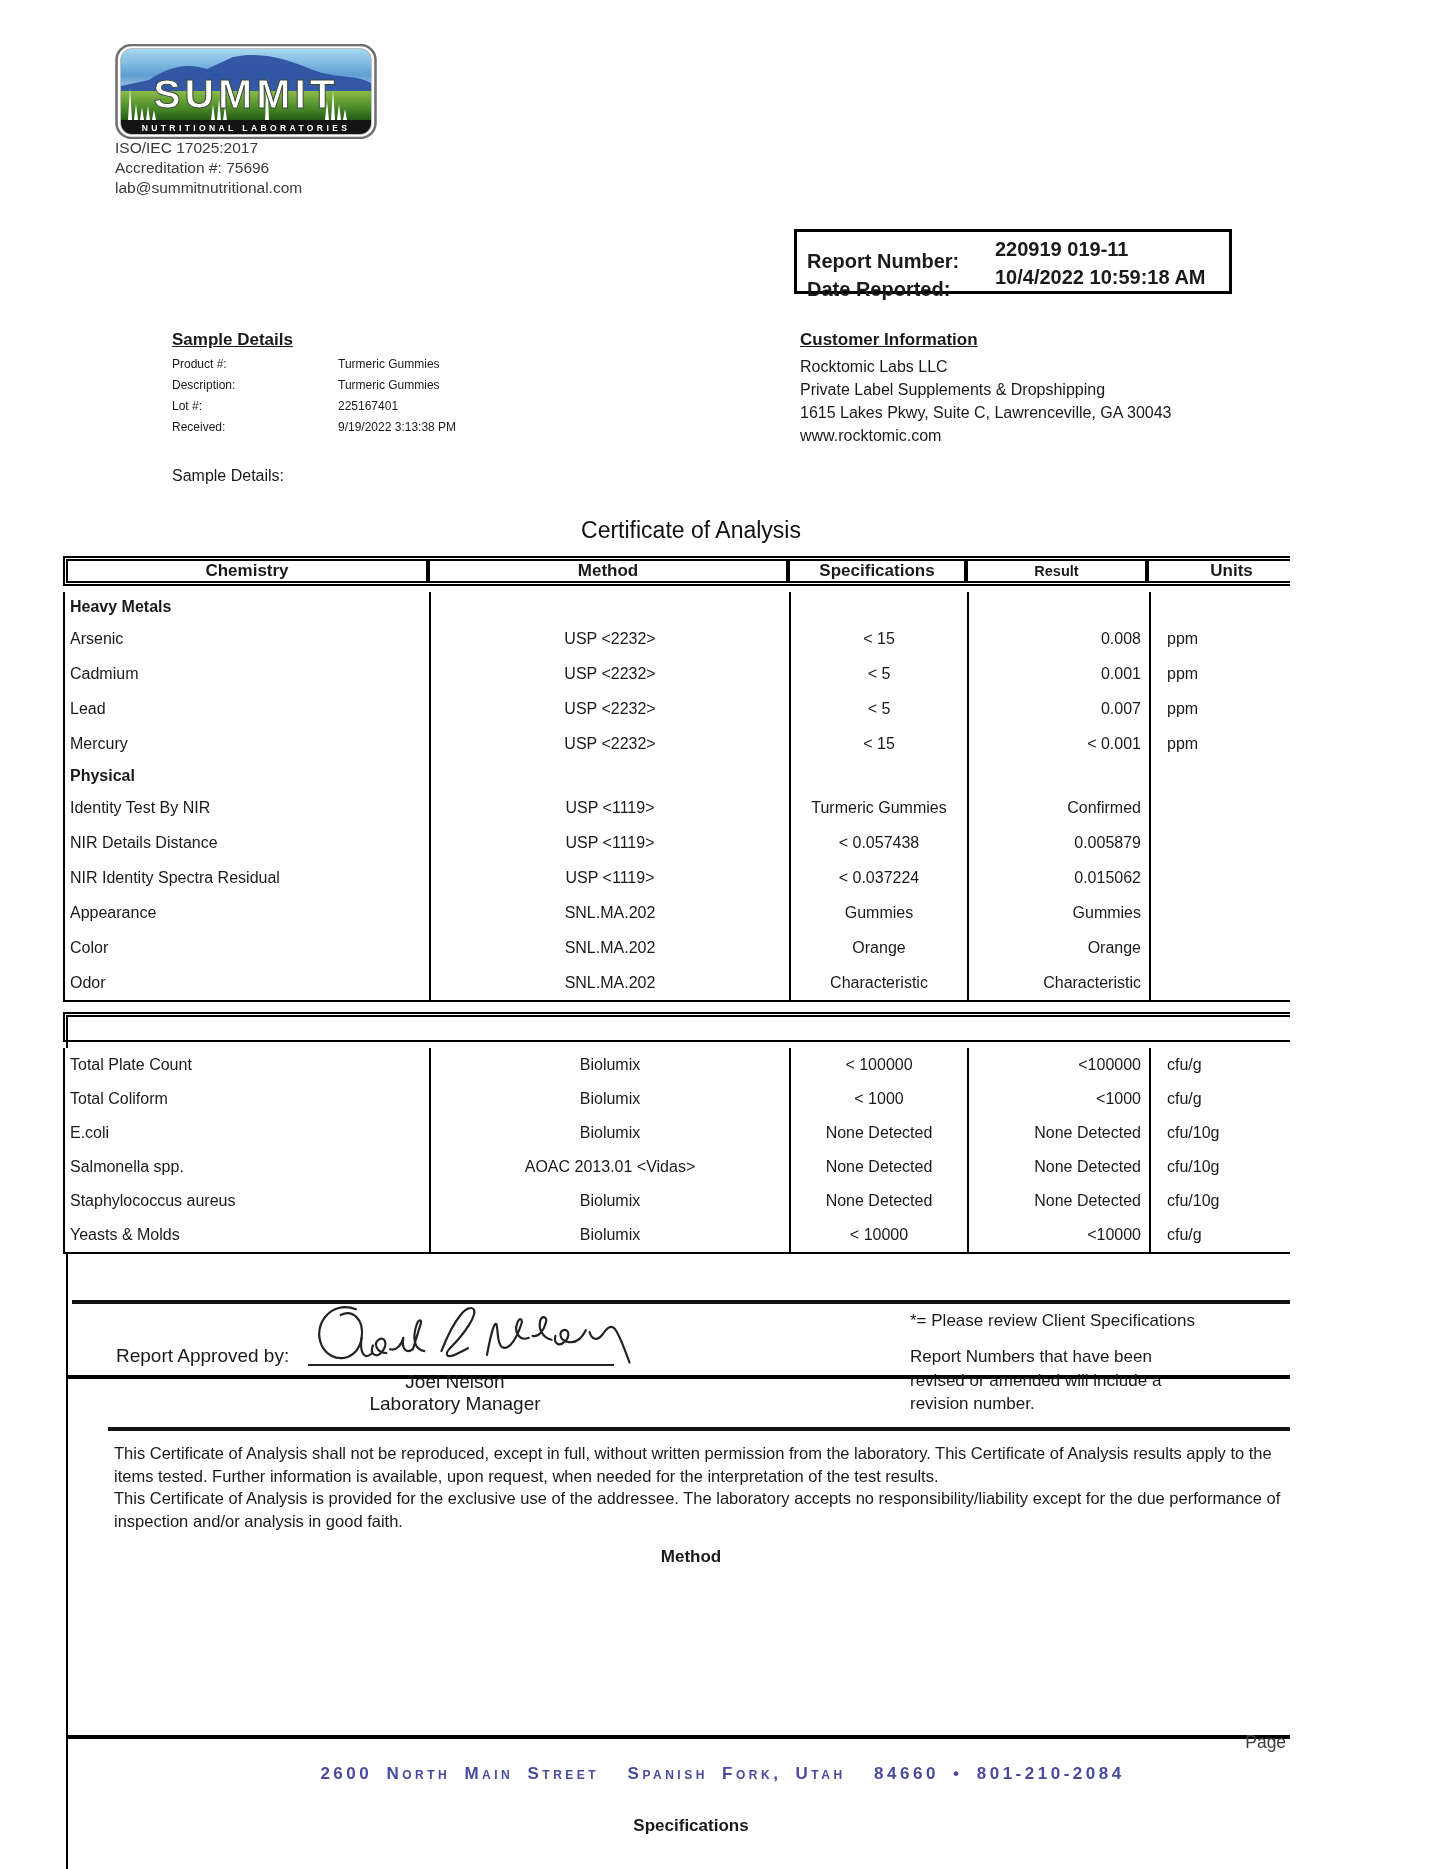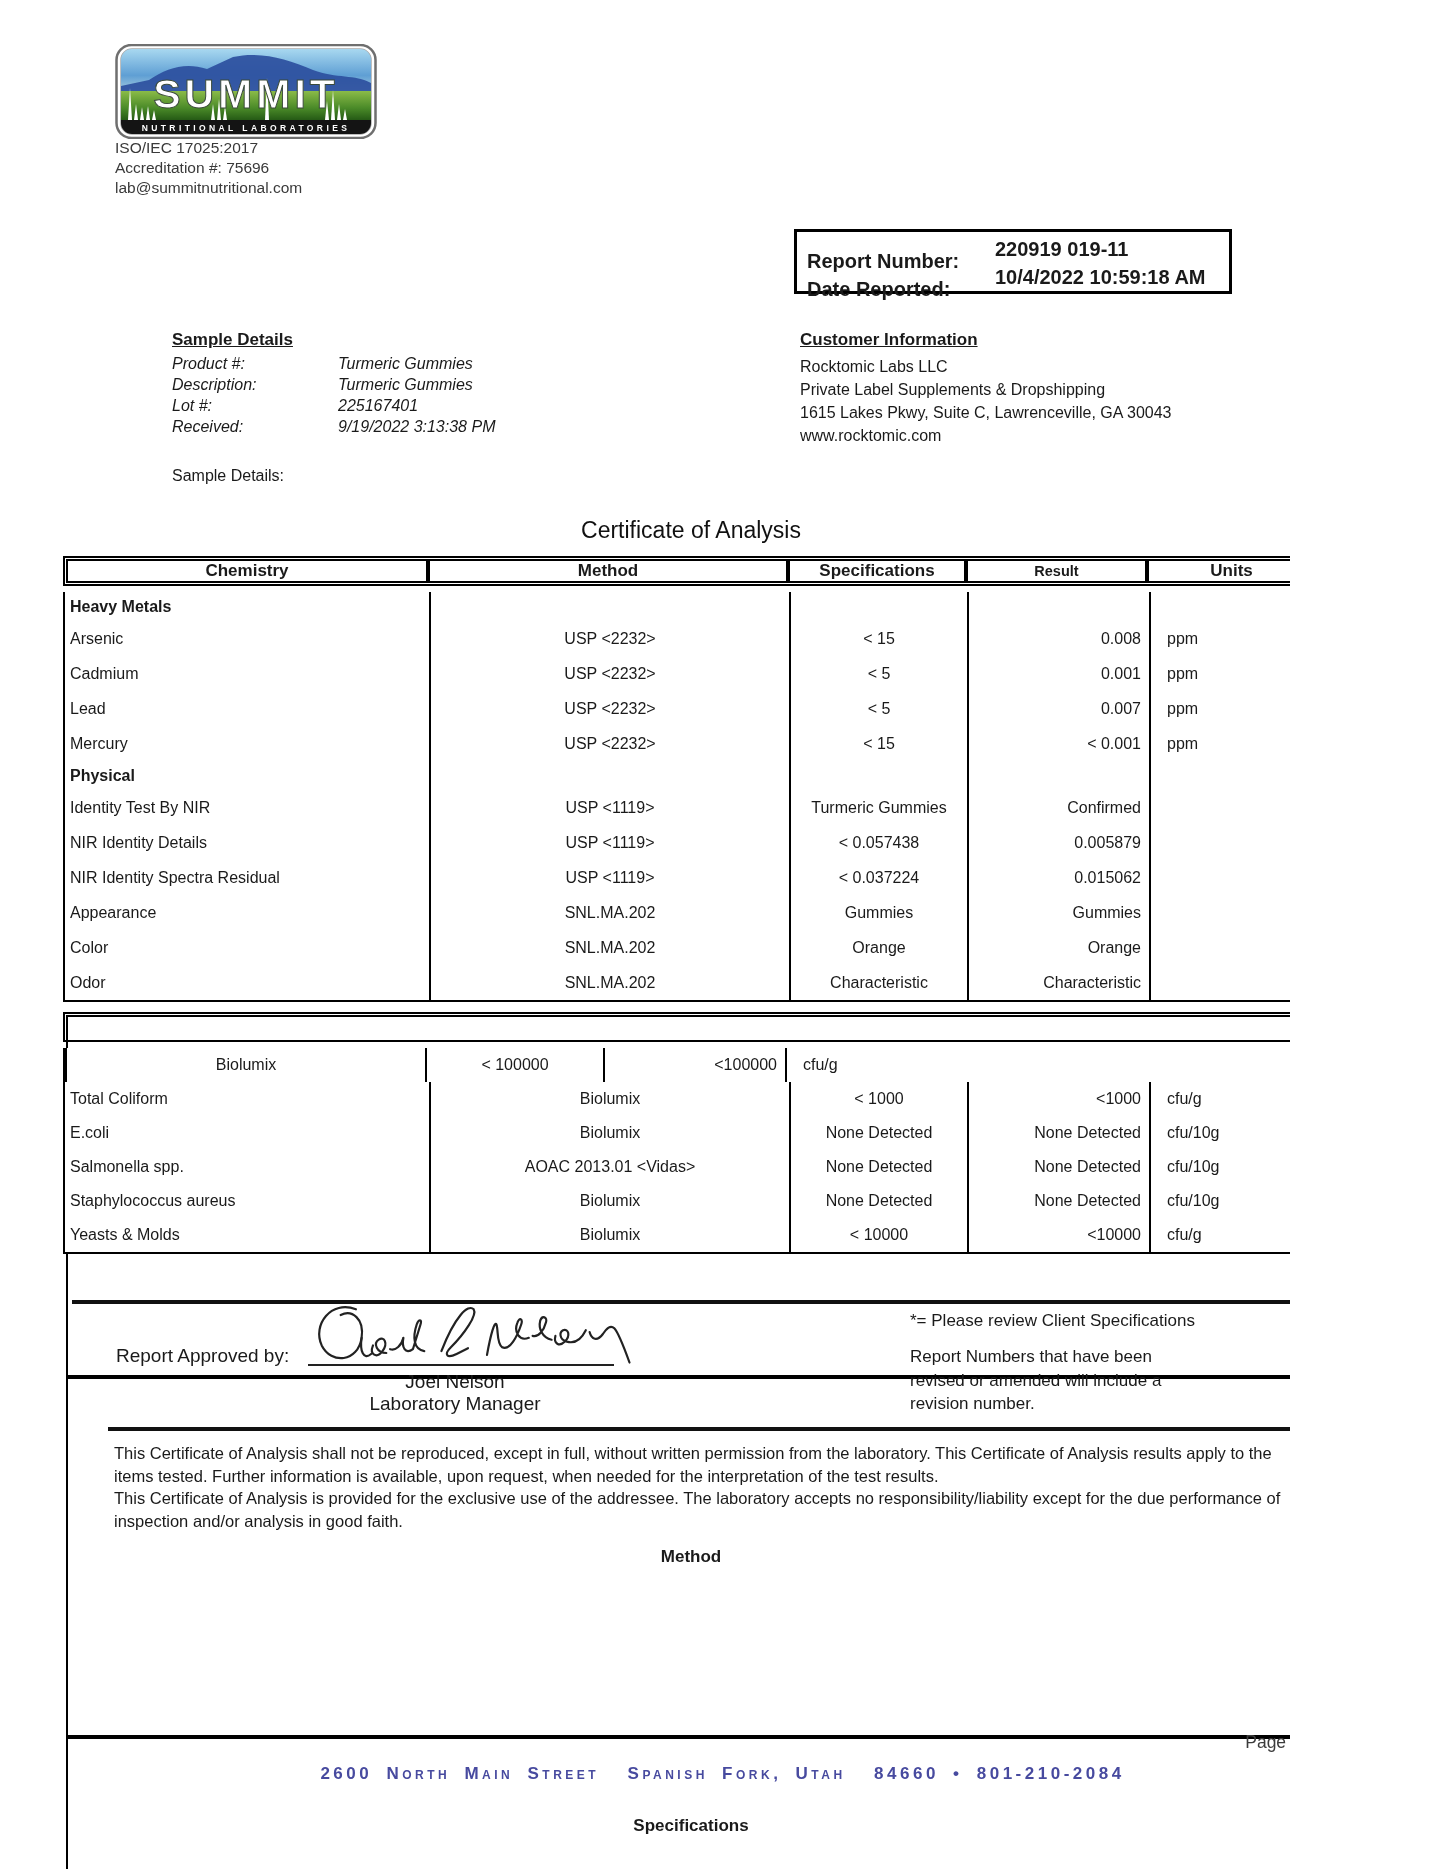--- a/index.html
+++ b/index.html
@@ -16,21 +16,21 @@
 
   
   .report-box { left:794px; top:229px; width:438px; height:65px; border:3px solid #000; padding:3px 0 0 10px; background:#fff; }
   .rb-row { display:flex; height:28px; align-items:center; }
   .rb-label { width:188px; font-weight:bold; font-size:20px;margin-top:24px; }
   .rb-value { font-weight:bold; font-size:20px; }
 
   
   .sec-title { font-weight:bold; font-size:17px; text-decoration:underline; }
   .sample-title { left:172px; top:330px; }
-  .sample-rows { left:172px; top:353px; font-size:16px;font-style:italic; }
+  .sample-rows { left:172px; top:353px; font-size:12px; }
   .sd-row { display:flex; height:21px; align-items:center; }
   .sd-label { width:166px; }
   .sample-extra { left:172px; top:467px; font-size:16px; }
   .customer-title { left:800px; top:330px; }
   .customer-lines { left:800px; top:355px; font-size:16px; line-height:23px; }
 
   
   .coa-title { left:63px; top:517px; width:1256px; text-align:center; font-size:23px; color:#111; }
 
   
@@ -228,21 +228,21 @@
         <div class="tc tc-units"></div>
       </div>
       <div class="t-row">
         <div class="tc tc-name">Identity Test By NIR</div>
         <div class="tc tc-method">USP &lt;1119&gt;</div>
         <div class="tc tc-spec">Turmeric Gummies</div>
         <div class="tc tc-result">Confirmed</div>
         <div class="tc tc-units"></div>
       </div>
       <div class="t-row">
-        <div class="tc tc-name">NIR Identity Details</div>
+        <div class="tc tc-name">NIR Details Distance</div>
         <div class="tc tc-method">USP &lt;1119&gt;</div>
         <div class="tc tc-spec">&lt; 0.057438</div>
         <div class="tc tc-result">0.005879</div>
         <div class="tc tc-units"></div>
       </div>
       <div class="t-row">
         <div class="tc tc-name">NIR Identity Spectra Residual</div>
         <div class="tc tc-method">USP &lt;1119&gt;</div>
         <div class="tc tc-spec">&lt; 0.037224</div>
         <div class="tc tc-result">0.015062</div>
@@ -273,20 +273,21 @@
 
   <div class="coa-header micro-header">
     <div class="hc hc-0">Microbiology</div>
     <div class="hc hc-1">Method</div>
     <div class="hc hc-2">Specifications</div>
     <div class="hc hc-3">Result</div>
     <div class="hc hc-4">Units</div>
   </div>
   <div class="coa-body micro-body">
       <div class="t-row">
+        <div class="tc tc-name">Total Plate Count</div>
         <div class="tc tc-method">Biolumix</div>
         <div class="tc tc-spec">&lt; 100000</div>
         <div class="tc tc-result">&lt;100000</div>
         <div class="tc tc-units">cfu/g</div>
       </div>
       <div class="t-row">
         <div class="tc tc-name">Total Coliform</div>
         <div class="tc tc-method">Biolumix</div>
         <div class="tc tc-spec">&lt; 1000</div>
         <div class="tc tc-result">&lt;1000</div>

